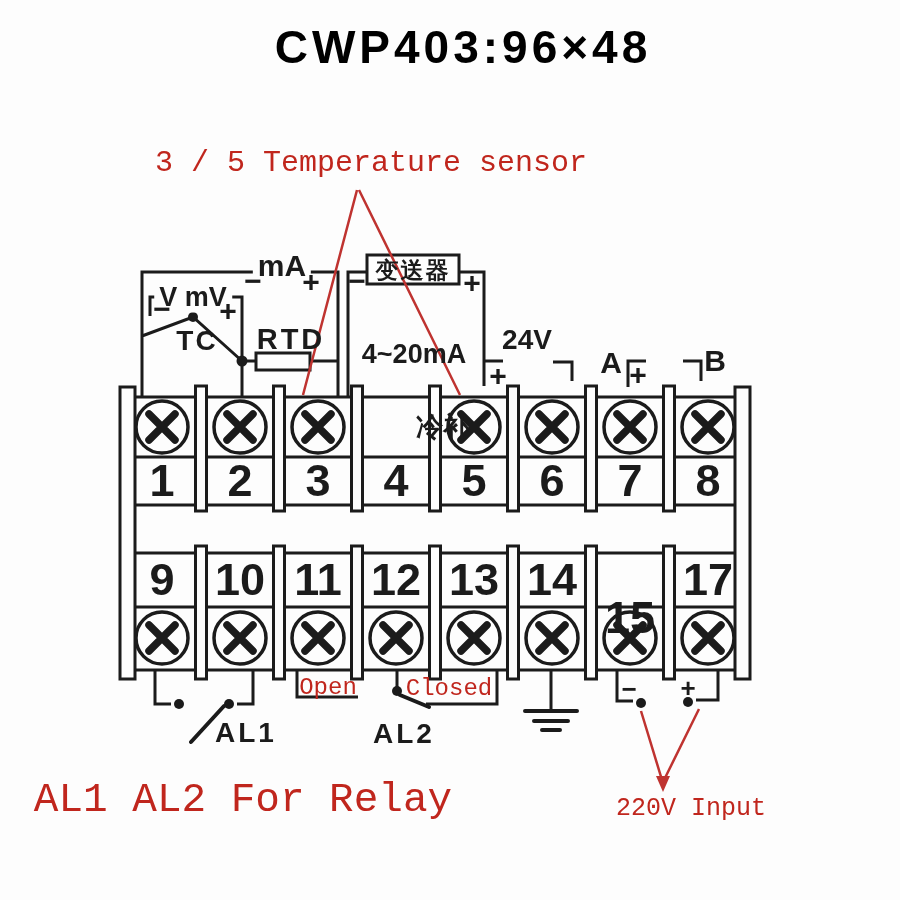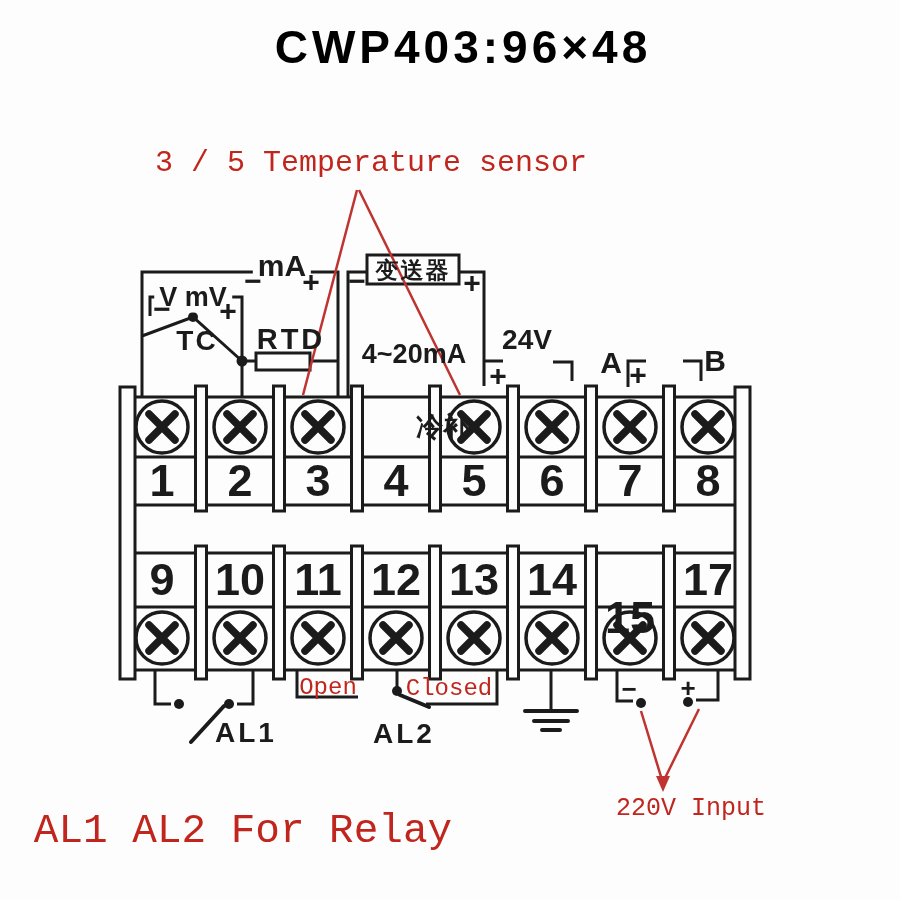--- a/index.html
+++ b/index.html
@@ -109,21 +109,21 @@
       <use href="#screw" transform="translate(708,638)"></use>
     </g>
 
     <path d="M357,190 L303,395 M359,190 L460,395" stroke="#bf3330" stroke-width="2.5" fill="none"></path>
     <path d="M641,711 L662,780 M699,709 L664,780" stroke="#bf3330" stroke-width="2.5" fill="none"></path>
     <polygon points="656,776 670,776 663,792" fill="#bf3330"></polygon>
   </svg>
 
   <div class="title">CWP403:96×48</div>
   <div class="lbl red" style="left:371px;top:163px;font-size:30px;">3 / 5 Temperature sensor</div>
-  <div class="lbl red" style="left:243px;top:831px;font-size:41px;">AL1 AL2 For Relay</div>
+  <div class="lbl red" style="left:243px;top:800px;font-size:41px;">AL1 AL2 For Relay</div>
   <div class="lbl red" style="left:691px;top:808px;font-size:25px;">220V Input</div>
 
   <div class="lbl onwire" style="left:282px;top:266px;font-size:30px;">mA</div>
   <div class="lbl sign" style="left:253px;top:281px;">−</div>
   <div class="lbl sign" style="left:311px;top:282px;">+</div>
 
   <div class="lbl onwire" style="left:193px;top:297px;font-size:27px;">V mV</div>
   <div class="lbl sign" style="left:162px;top:309px;">−</div>
   <div class="lbl sign" style="left:228px;top:311px;">+</div>
 

